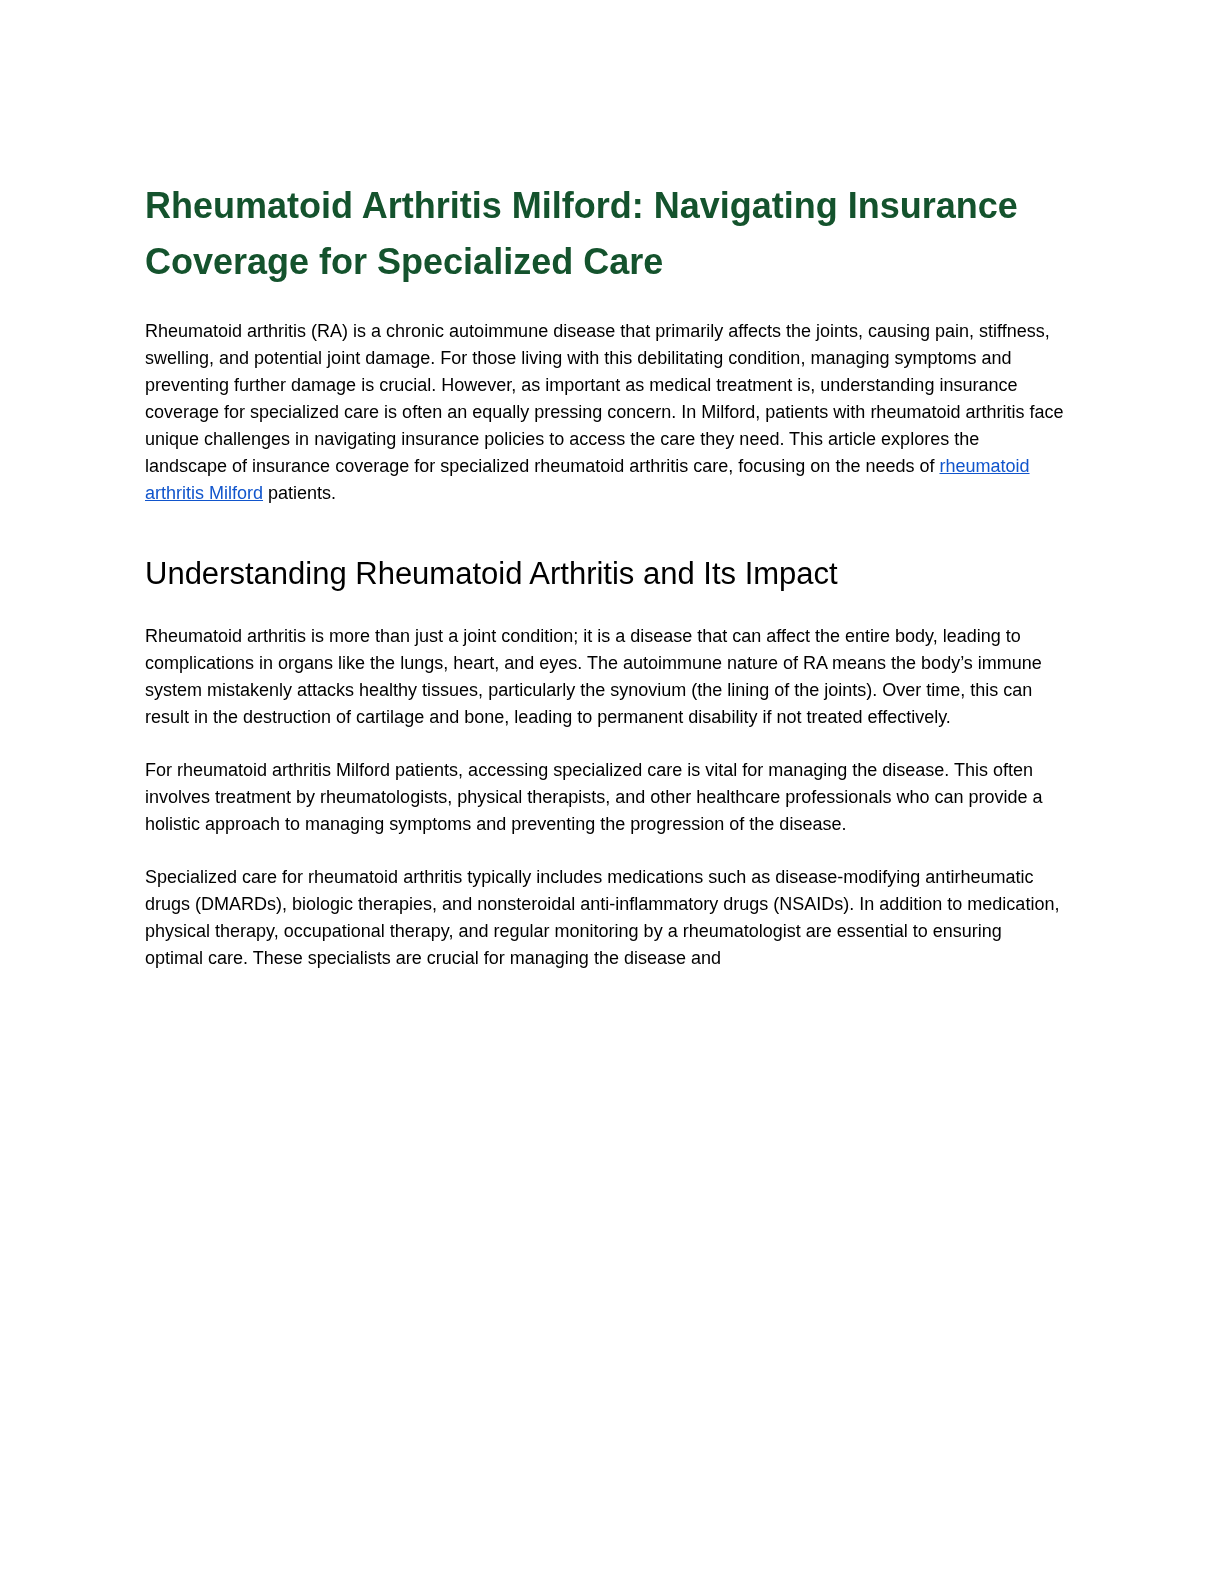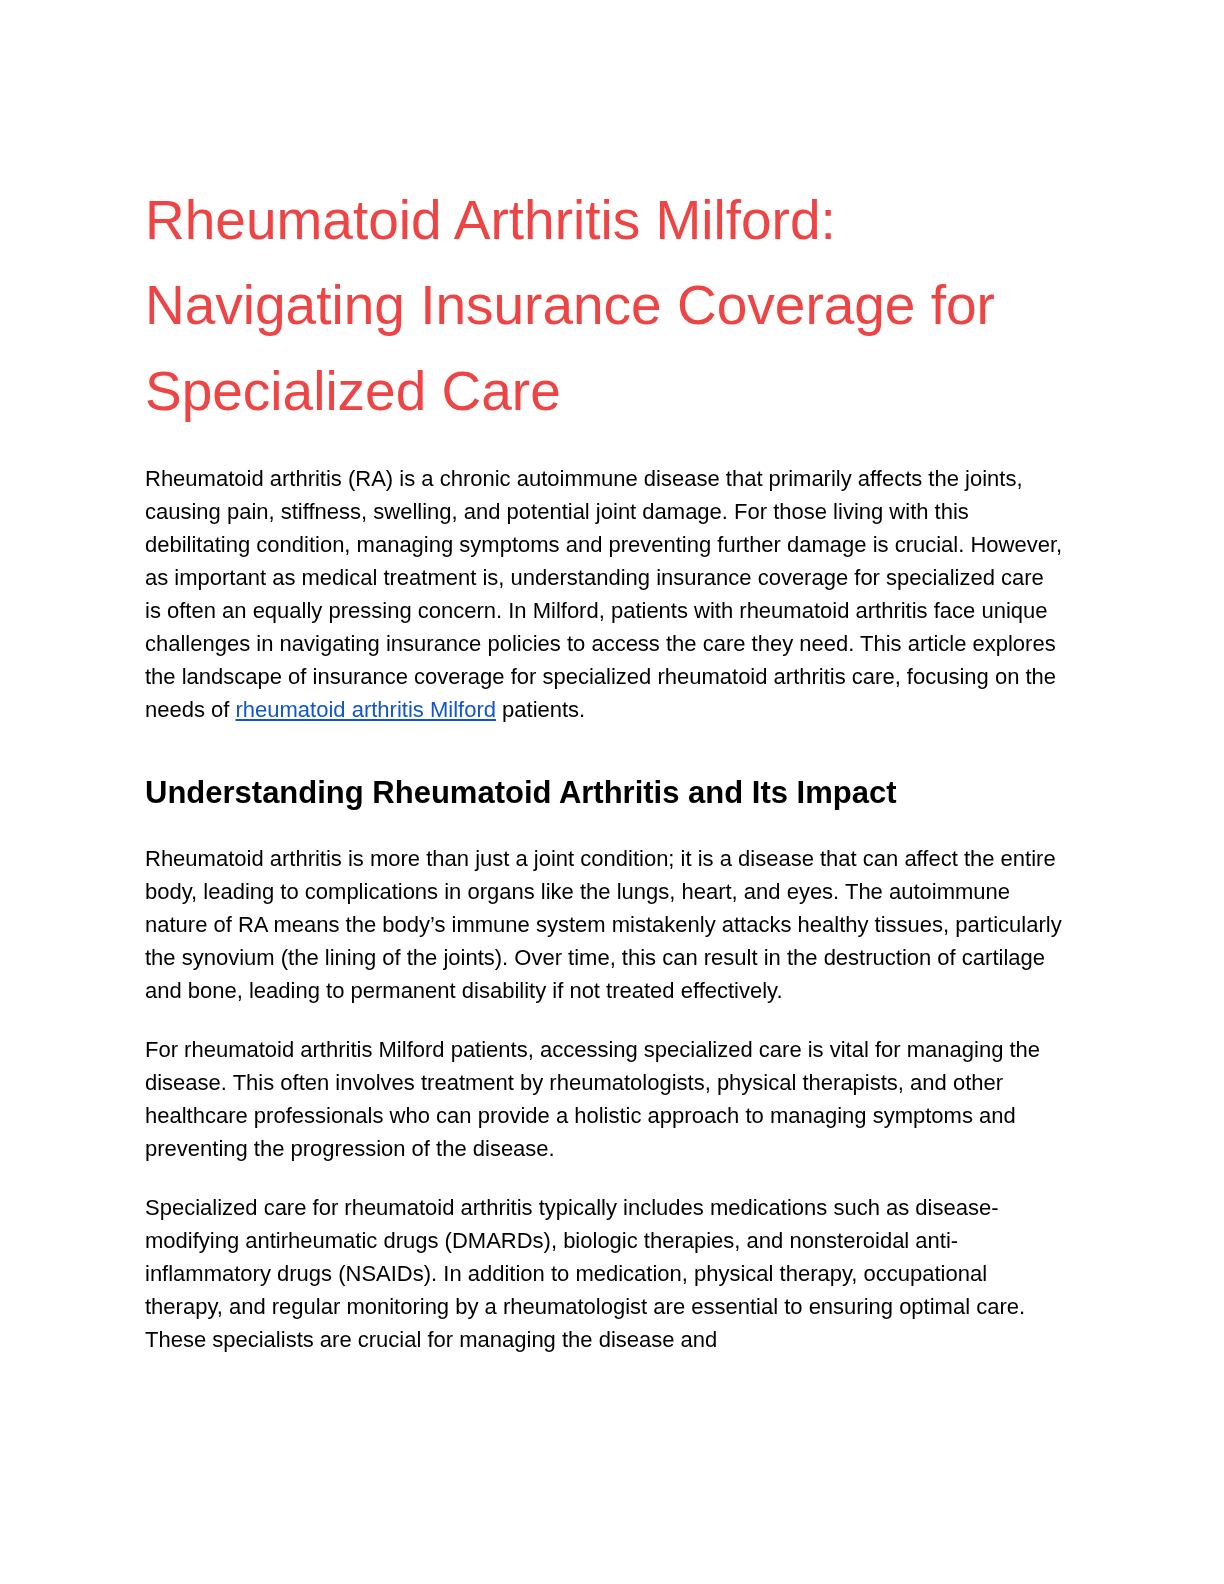--- a/index.html
+++ b/index.html
@@ -13,36 +13,36 @@
     height: 1584px;
     margin: 0 auto;
     background: #ffffff;
     box-sizing: border-box;
     padding: 150px 144px 0 145px;
     font-family: "Liberation Sans", sans-serif;
     color: #000000;
     overflow: hidden;
   }
   h1.doc-title {
-    font-size: 55px;
+    font-size: 36px;
     line-height: 1.55;
-    font-weight: 400;
+    font-weight: 700;
     margin: 28px 0 28px 0;
-    color: #ef4444;
+    color: #14532d;
     letter-spacing: 0;
   }
   h2.doc-heading {
     font-size: 31px;
     line-height: 1.5;
-    font-weight: 700;
+    font-weight: 400;
     margin: 44px 0 26px 0;
     color: #000000;
   }
   p.doc-paragraph {
-    font-size: 22px;
+    font-size: 18px;
     line-height: 1.5;
     margin: 0 16px 26px 0;
     color: #000000;
   }
   a.doc-link {
     color: #1155cc;
     text-decoration: underline;
     cursor: pointer;
   }
 </style>

